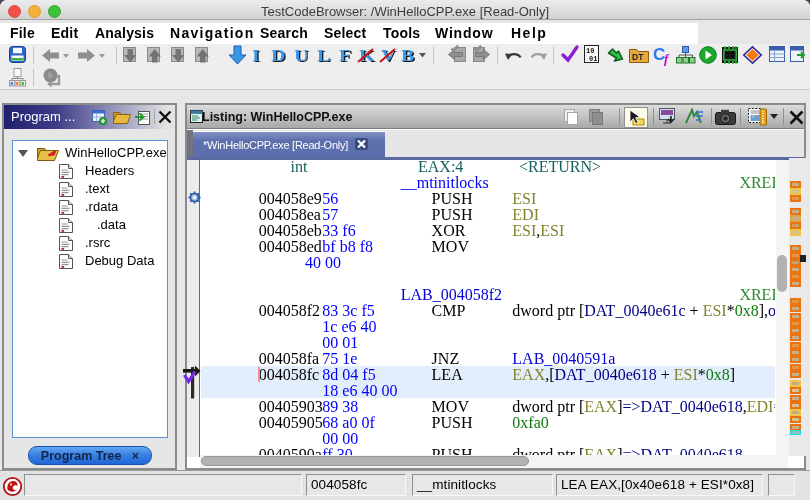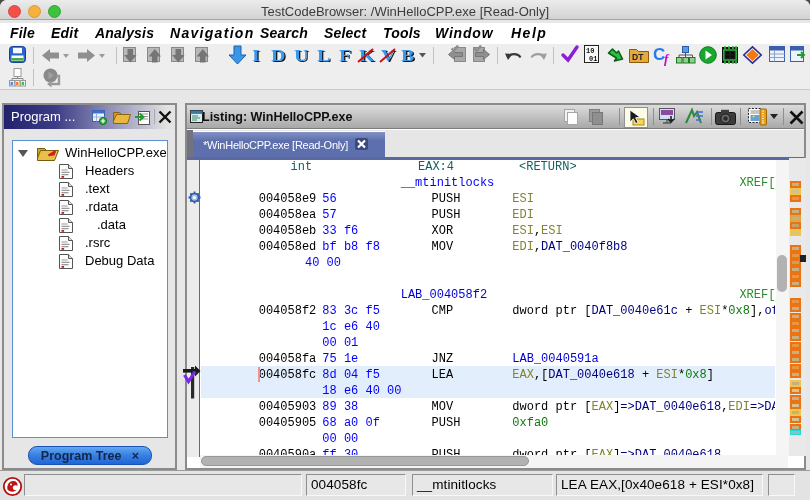--- a/index.html
+++ b/index.html
@@ -5,21 +5,21 @@
   * { margin:0; padding:0; box-sizing:border-box; }
   html,body { width:810px; height:500px; overflow:hidden; background:#4a4a4a; }
   body { font-family:"Liberation Sans", sans-serif; }
   #win { position:absolute; left:0; top:0; width:810px; height:500px;
          background:#e7e7e7; border-top-left-radius:7px; border-top-right-radius:7px; overflow:hidden; }
   #titlebar { position:absolute; left:0; top:0; width:810px; height:20px;
     background:linear-gradient(#ececec,#d2d2d2); border-bottom:1px solid #a5a5a5; }
   .light { position:absolute; top:4.5px; width:13px; height:13px; border-radius:50%; }
   #title { position:absolute; top:3.5px; left:0; width:810px; text-align:center;
     font-size:13px; color:#3c3c3c; }
-  #menubar { position:absolute; left:0; top:23px; width:810px; height:21px; background:#ffffff;font-style:italic; }
+  #menubar { position:absolute; left:0; top:23px; width:698px; height:21px; background:#ffffff; }
   .mi { position:absolute; top:2px; font-size:14px; letter-spacing:0.2px; font-weight:bold; color:#000; }
   #toolbar { position:absolute; left:0; top:44px; width:810px; height:46px;
     background:#eeeeee; border-bottom:1px solid #c9c9c9; }
   .tsep { position:absolute; width:1px; height:17px; background:#c2c2c2; }
   .tletter { position:absolute; font-family:"Liberation Serif",serif; font-weight:bold;
     font-size:16px; color:#3b97ea; text-shadow:1px 1px 0 #111;
     display:inline-block; transform:scaleX(1.25); transform-origin:left; }
   svg { position:absolute; overflow:visible; }
   #lpanel { position:absolute; left:2px; top:103px; width:175px; height:367px;
     background:#e6e6e6; border:2px solid #8b8b8b; }
@@ -41,21 +41,21 @@
   #tab { position:absolute; left:6px; top:1px; width:192px; height:26px;
     background:linear-gradient(#8493c5 0%, #5d6fad 35%, #5d6fad 100%);
     border-top:1px solid #fff; }
   #tab .txt { position:absolute; left:10px; top:6.5px; color:#fff; font-size:11px; letter-spacing:-0.25px; }
   #tabline { position:absolute; left:0; top:52px; width:617px; height:2.5px; background:#5a69a0; }
   #lmargin { position:absolute; left:0; top:54.5px; width:12.5px; height:297px; background:#ececec;
     border-right:1.5px solid #6a6a6a; }
   #content { position:absolute; left:14px; top:54.5px; width:574px; height:296.5px;
     background:#fff; overflow:hidden; }
   .crow { position:absolute; left:0; width:574px; height:16px;
-    font-family:Liberation Mono, monospace; font-size:12px; line-height:16px; white-space:pre; }
+    font-family:Liberation Serif, serif; font-size:16px; line-height:16px; white-space:pre; }
   .crow span { position:absolute; top:0; }
   .opwrap span { position:static; }
   .hl { background:none; } .hl::before { content:""; position:absolute; left:0; top:-0.5px; height:16.1px; width:100%; background:#e3eefc; }
   .c-teal { color:#16615f; } .c-blue { color:#0000ff; } .c-navy { color:#000080; }
   .c-mn { color:#000000; } .c-lab { color:#0000d8; } .c-reg { color:#83832b; }
   .c-grn { color:#0a7a0a; } .c-xref { color:#2c8c2c; } .c-blk { color:#000; }
   #vscroll { position:absolute; left:588.5px; top:54.5px; width:13px; height:296.5px; background:#f5f5f5; }
   #vthumb { position:absolute; left:1.5px; top:95px; width:9.5px; height:37px; background:#b2b2b2; border-radius:5px; }
   #marks { position:absolute; left:602px; top:53px; width:17px; height:298px; background:#e9e9e9; overflow:hidden; }
   #hscroll { position:absolute; left:13px; top:350px; width:588px; height:13px; background:#f4f4f4; }
@@ -394,21 +394,21 @@
         <path d="M12 2.5 v11 l5.5 -5.5 z" fill="#1a1a1a"></path>
         <path d="M1.5 12 L5.5 18.5 L12 8.5" fill="none" stroke="#7829e8" stroke-width="3.2"></path>
       </svg>
     </div>
     <div id="content">
 <div class="crow" style="top:-1.0px"><span style="left:89.5px" class="c-teal">int</span><span style="left:217.0px" class="c-teal">EAX:4</span><span style="left:318.0px" class="c-teal">&lt;RETURN&gt;</span></div>
 <div class="crow" style="top:15.0px"><span style="left:199.7px" class="c-blue">__mtinitlocks</span><span style="left:538.4px" class="c-xref">XREF[</span></div>
 <div class="crow" style="top:31.0px"><span style="left:57.7px" class="c-blk">004058e9</span><span style="left:121.3px" class="c-blue">56</span><span style="left:230.6px" class="c-mn">PUSH</span><span style="left:311.3px" class="c-reg">ESI</span></div>
 <div class="crow" style="top:47.0px"><span style="left:57.7px" class="c-blk">004058ea</span><span style="left:121.3px" class="c-blue">57</span><span style="left:230.6px" class="c-mn">PUSH</span><span style="left:311.3px" class="c-reg">EDI</span></div>
 <div class="crow" style="top:63.0px"><span style="left:57.7px" class="c-blk">004058eb</span><span style="left:121.3px" class="c-blue">33 f6</span><span style="left:230.6px" class="c-mn">XOR</span><span style="left:311.3px" class="opwrap"><span class="c-reg">ESI</span><span class="c-blk">,</span><span class="c-reg">ESI</span></span></div>
-<div class="crow" style="top:79.0px"><span style="left:57.7px" class="c-blk">004058ed</span><span style="left:121.3px" class="c-blue">bf b8 f8</span><span style="left:230.6px" class="c-mn">MOV</span><span style="left:311.3px" class="opwrap"><span class="c-reg">EDI</span><span class="c-blk">,</span><span class="c-navy">DAT_0040f8b8</span></span></div>
+<div class="crow" style="top:79.0px"><span style="left:57.7px" class="c-blk">004058ed</span><span style="left:121.3px" class="c-blue">bf b8 f8</span><span style="left:230.6px" class="c-mn">MOV</span></div>
 <div class="crow" style="top:95.0px"><span style="left:104px" class="c-blue">40 00</span></div>
 <div class="crow" style="top:127.0px"><span style="left:199.7px" class="c-lab">LAB_004058f2</span><span style="left:538.4px" class="c-xref">XREF[</span></div>
 <div class="crow" style="top:143.0px"><span style="left:57.7px" class="c-blk">004058f2</span><span style="left:121.3px" class="c-blue">83 3c f5</span><span style="left:230.6px" class="c-mn">CMP</span><span style="left:311.3px" class="opwrap"><span class="c-blk">dword ptr [</span><span class="c-navy">DAT_0040e61c</span><span class="c-blk"> + </span><span class="c-reg">ESI</span><span class="c-blk">*</span><span class="c-grn">0x8</span><span class="c-blk">],</span><span class="c-navy">offset</span></span></div>
 <div class="crow" style="top:159.0px"><span style="left:121.3px" class="c-blue">1c e6 40</span></div>
 <div class="crow" style="top:175.0px"><span style="left:121.3px" class="c-blue">00 01</span></div>
 <div class="crow" style="top:191.0px"><span style="left:57.7px" class="c-blk">004058fa</span><span style="left:121.3px" class="c-blue">75 1e</span><span style="left:230.6px" class="c-mn">JNZ</span><span style="left:311.3px" class="c-lab">LAB_0040591a</span></div>
 <div class="crow hl" style="top:207.0px"><span style="left:57.7px" class="c-blk">004058fc</span><span style="left:121.3px" class="c-blue">8d 04 f5</span><span style="left:230.6px" class="c-mn">LEA</span><span style="left:311.3px" class="opwrap"><span class="c-reg">EAX</span><span class="c-blk">,[</span><span class="c-navy">DAT_0040e618</span><span class="c-blk"> + </span><span class="c-reg">ESI</span><span class="c-blk">*</span><span class="c-grn">0x8</span><span class="c-blk">]</span></span></div>
 <div class="crow hl" style="top:223.0px"><span style="left:121.3px" class="c-blue">18 e6 40 00</span></div>
 <div class="crow" style="top:239.0px"><span style="left:57.7px" class="c-blk">00405903</span><span style="left:121.3px" class="c-blue">89 38</span><span style="left:230.6px" class="c-mn">MOV</span><span style="left:311.3px" class="opwrap"><span class="c-blk">dword ptr [</span><span class="c-reg">EAX</span><span class="c-blk">]</span><span class="c-navy">=&gt;DAT_0040e618</span><span class="c-blk">,</span><span class="c-reg">EDI</span><span class="c-navy">=&gt;DAT_0040e6</span></span></div>
 <div class="crow" style="top:255.0px"><span style="left:57.7px" class="c-blk">00405905</span><span style="left:121.3px" class="c-blue">68 a0 0f</span><span style="left:230.6px" class="c-mn">PUSH</span><span style="left:311.3px" class="c-grn">0xfa0</span></div>

